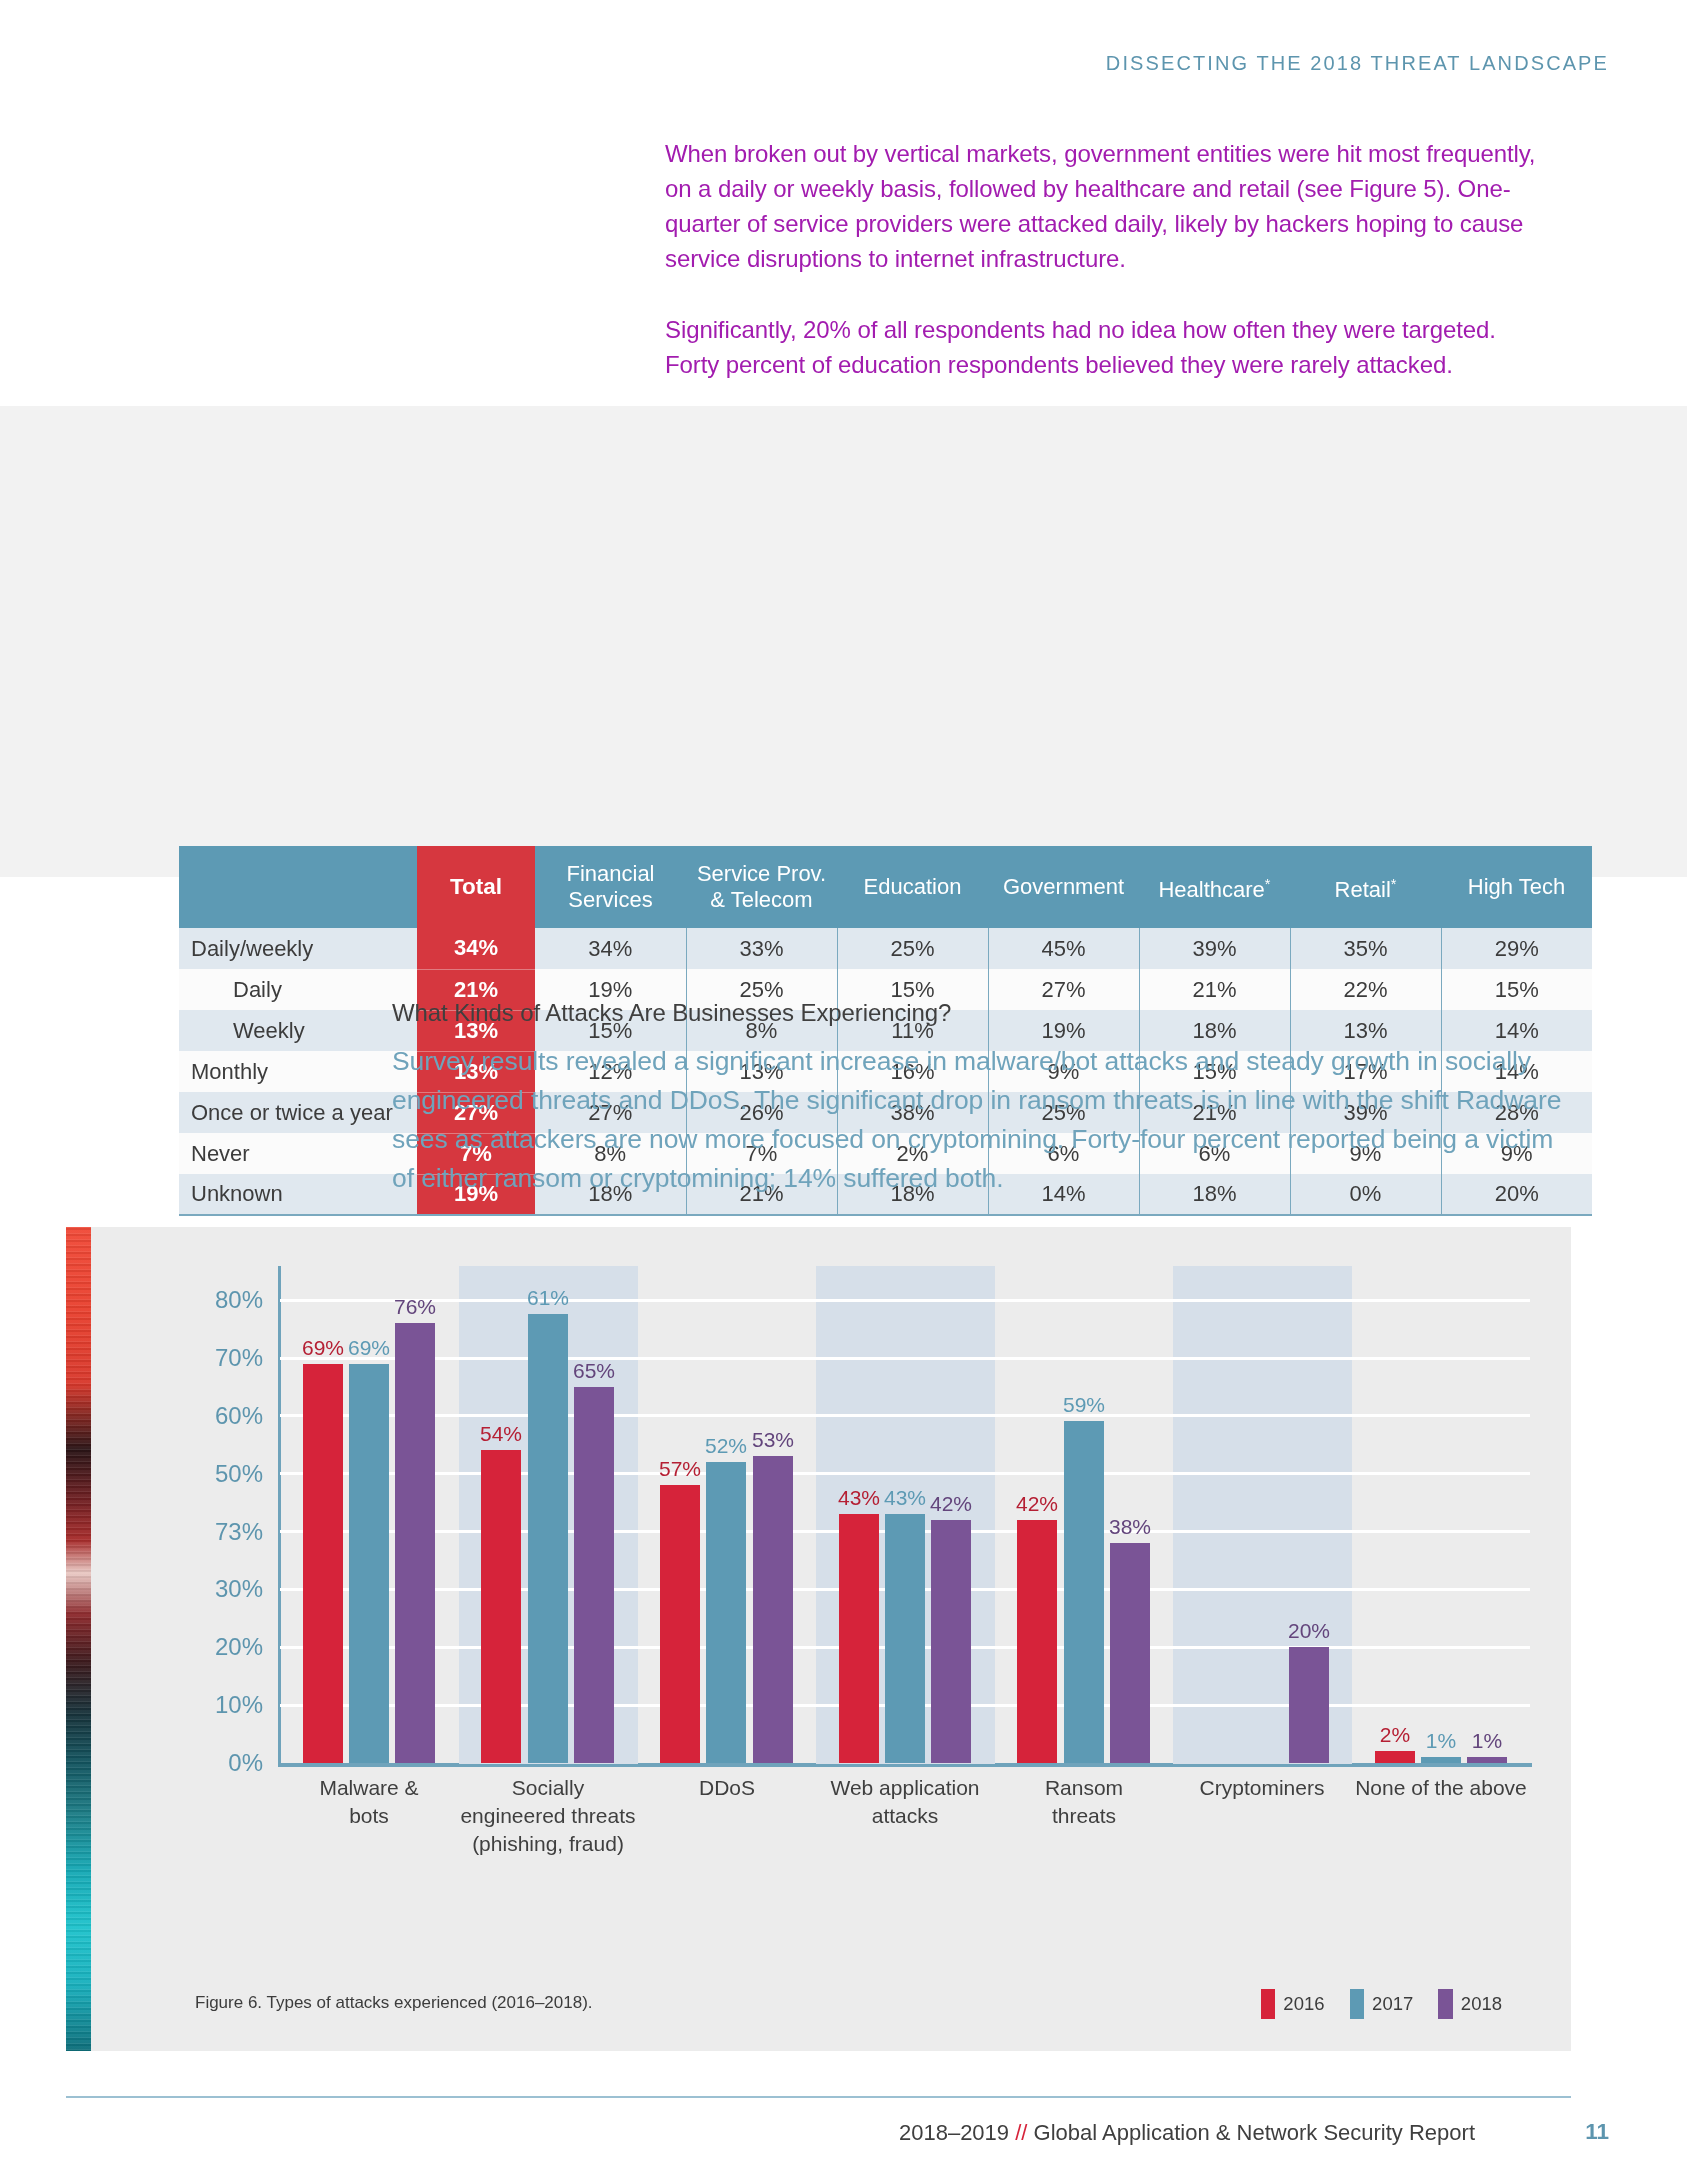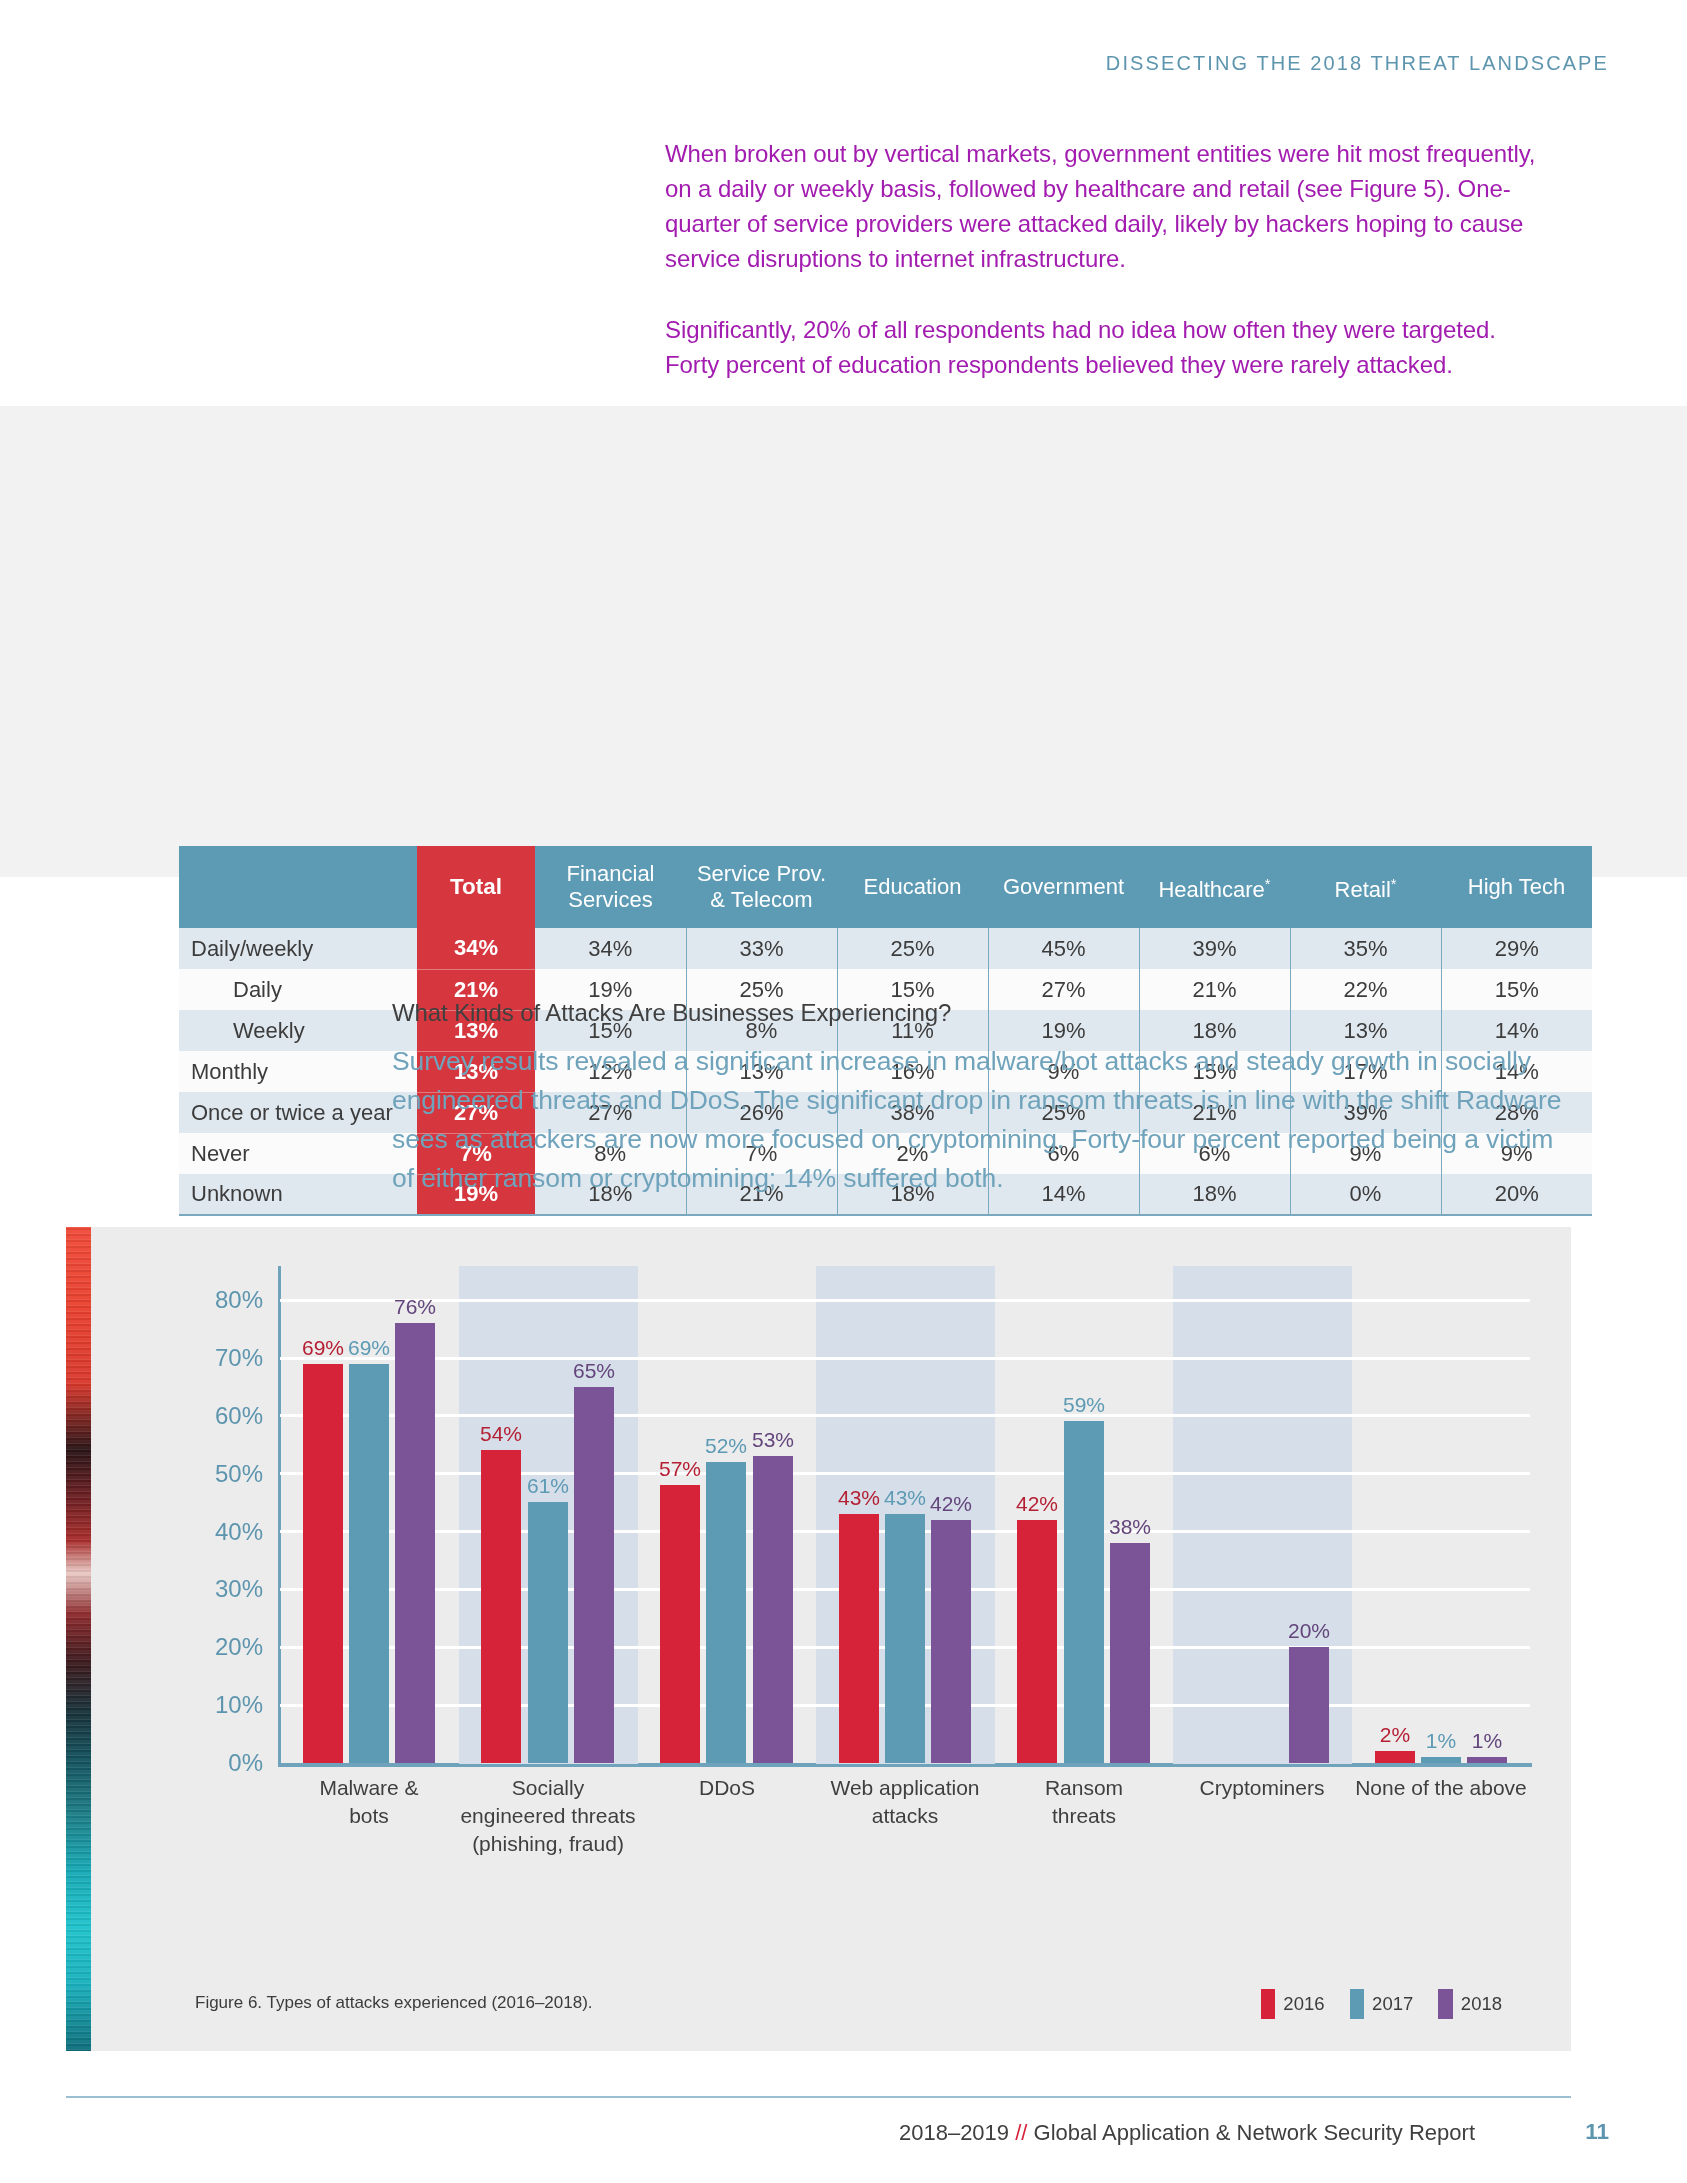--- a/index.html
+++ b/index.html
@@ -337,21 +337,21 @@
           <div class="band-col" style="left: 536px; width: 179px;"></div>
           <div class="band-col" style="left: 893px; width: 179px;"></div>
           <div class="ytick" style="top: 463px;">0%</div>
           <div class="gridline" style="top: 404px;"></div>
           <div class="ytick" style="top: 405px;">10%</div>
           <div class="gridline" style="top: 346px;"></div>
           <div class="ytick" style="top: 347px;">20%</div>
           <div class="gridline" style="top: 288px;"></div>
           <div class="ytick" style="top: 289px;">30%</div>
           <div class="gridline" style="top: 230px;"></div>
-          <div class="ytick" style="top: 232px;">40%</div>
+          <div class="ytick" style="top: 232px;">73%</div>
           <div class="gridline" style="top: 172px;"></div>
           <div class="ytick" style="top: 174px;">50%</div>
           <div class="gridline" style="top: 114px;"></div>
           <div class="ytick" style="top: 116px;">60%</div>
           <div class="gridline" style="top: 57px;"></div>
           <div class="ytick" style="top: 58px;">70%</div>
           <div class="gridline" style="top: -1.3px;"></div>
           <div class="ytick" style="top: 0px;">80%</div>
           <div class="bar y2016" style="left: 23px; height: 399px; background: rgb(214, 35, 58);">
             <span class="blabel y2016">69%</span>
@@ -359,21 +359,21 @@
           <div class="bar y2017" style="left: 69px; height: 399px; background: rgb(93, 154, 180);">
             <span class="blabel y2017">69%</span>
           </div>
           <div class="bar y2018" style="left: 115px; height: 440px; background: rgb(122, 84, 150);">
             <span class="blabel y2018">76%</span>
           </div>
           <div class="xlab" style="left: 89px; width: 218px; margin-left: 0px;"><span>Malware &amp;</span><br><span>bots</span></div>
           <div class="bar y2016" style="left: 201px; height: 313px; background: rgb(214, 35, 58);">
             <span class="blabel y2016">54%</span>
           </div>
-          <div class="bar y2017" style="left: 248px; height: 261px; background: rgb(93, 154, 180);">
+          <div class="bar y2017" style="left: 248px; height: 449px; background: rgb(93, 154, 180);">
             <span class="blabel y2017">61%</span>
           </div>
           <div class="bar y2018" style="left: 294px; height: 376px; background: rgb(122, 84, 150);">
             <span class="blabel y2018">65%</span>
           </div>
           <div class="xlab" style="left: 268px; width: 218px; margin-left: 0px;"><span>Socially</span><br><span>engineered threats</span><br><span>(phishing, fraud)</span></div>
           <div class="bar y2016" style="left: 380px; height: 278px; background: rgb(214, 35, 58);">
             <span class="blabel y2016">57%</span>
           </div>
           <div class="bar y2017" style="left: 426px; height: 301px; background: rgb(93, 154, 180);">

